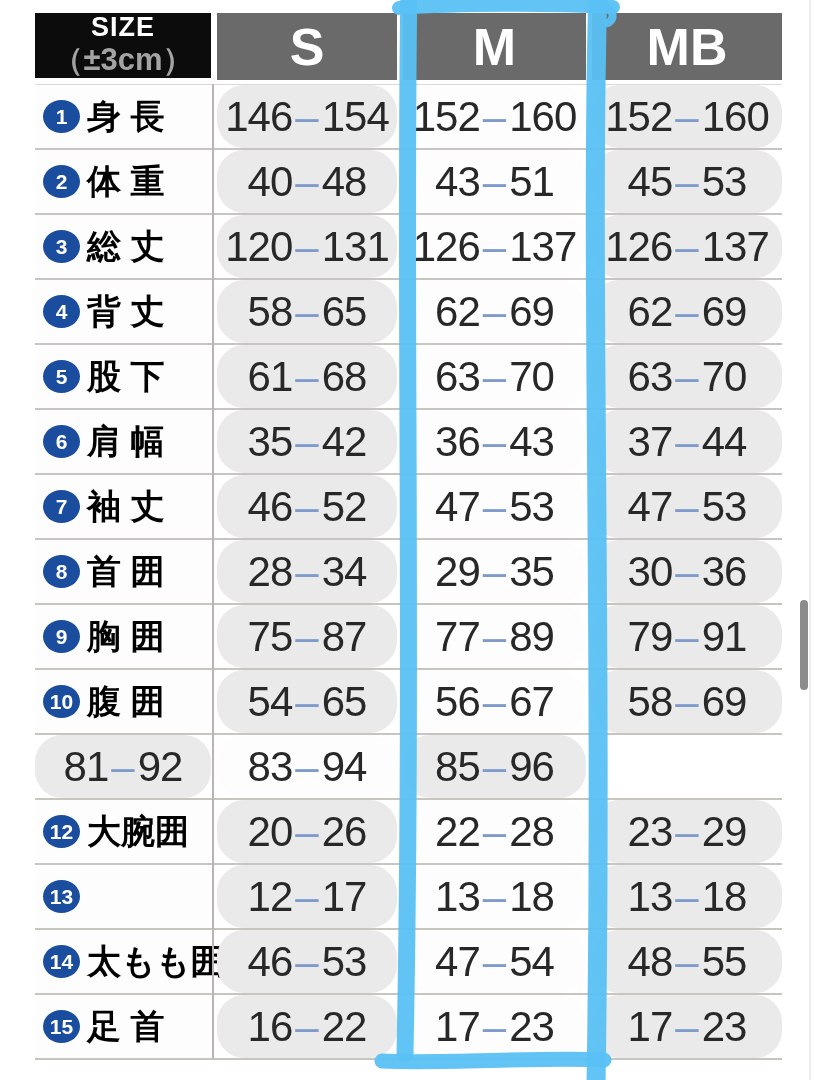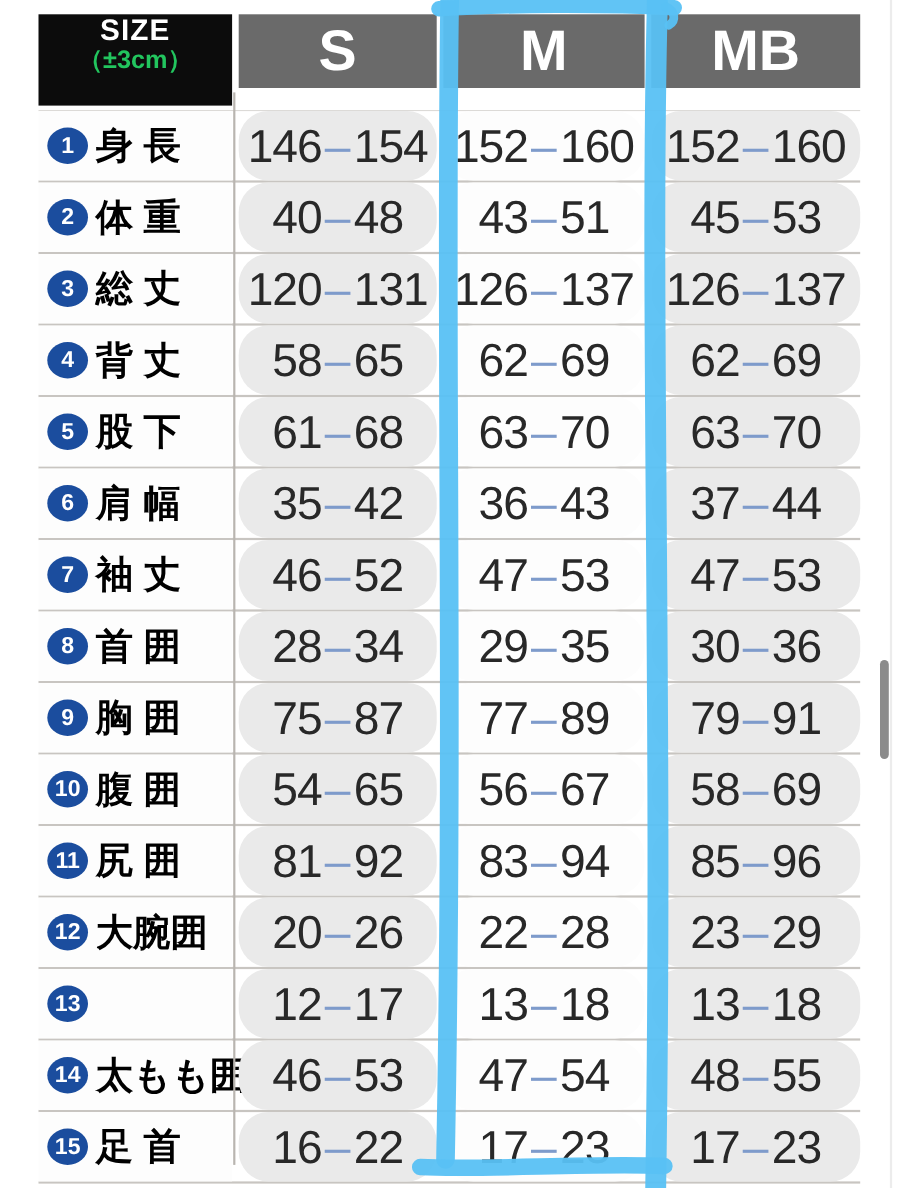--- a/index.html
+++ b/index.html
@@ -4,24 +4,24 @@
 <style>
   html,body { margin:0; padding:0; background:#ffffff; }
   .screen {
     position:relative; width:816px; height:1080px; background:#ffffff;
     font-family:"Liberation Sans", sans-serif; overflow:hidden;
   }
   .size-table { position:absolute; left:35px; top:13px; width:747px; }
   .grid-row { display:grid; grid-template-columns:176px 180px 183px 190px; column-gap:6px; }
 
   
-  .corner-cell { background:#0c0c0c; color:#fff; height:83px;
-    display:flex; flex-direction:column; align-items:center; justify-content:flex-start; }
+  .corner-cell { background:#0c0c0c; color:#fff; height:65px;
+    display:flex; flex-direction:column; align-items:center; justify-content:space-between; }
   .corner-size { font-size:27px; font-weight:700; letter-spacing:1px; line-height:1.08; }
-  .corner-tol  { font-size:23px; font-weight:700; color:#22c55e; line-height:1.12; }
+  .corner-tol  { font-size:31px; font-weight:700; color:#a3a3a3; line-height:1.12; }
   .col-head { background:#6a6a6a; color:#ffffff; font-size:52px; font-weight:700;
     height:67px; display:flex; align-items:center; justify-content:center; }
 
   
   .rows { margin-top:4px; border-top:1px solid #dcdad7; }
   .data-row { height:65px; box-sizing:border-box; border-bottom:2px solid #c8c5c1; }
   .lbl-cell { display:flex; align-items:center; padding-left:8px; box-sizing:border-box; background:#fdfdfd; }
   .badge { width:37px; height:33px; border-radius:50%; background:#1b4d9e; color:#fff;
     font-weight:700; font-size:21px; display:flex; align-items:center; justify-content:center;
     margin-right:7px; flex:0 0 auto; }
@@ -293,26 +293,20 @@
             <span>67</span>
     </div>
     <div class="val-cell col-mb">
       <span>58</span>
             <span class="dash">–</span>
             <span>69</span>
     </div>
   </div>
 
   <div class="grid-row data-row">
-    <div class="lbl-cell">
-      <span class="badge">
-              <span>11</span>
-            </span>
-      <span class="lbl-text">尻 囲</span>
-    </div>
     <div class="val-cell col-s">
       <span>81</span>
             <span class="dash">–</span>
             <span>92</span>
     </div>
     <div class="val-cell col-m">
       <span>83</span>
             <span class="dash">–</span>
             <span>94</span>
     </div>

